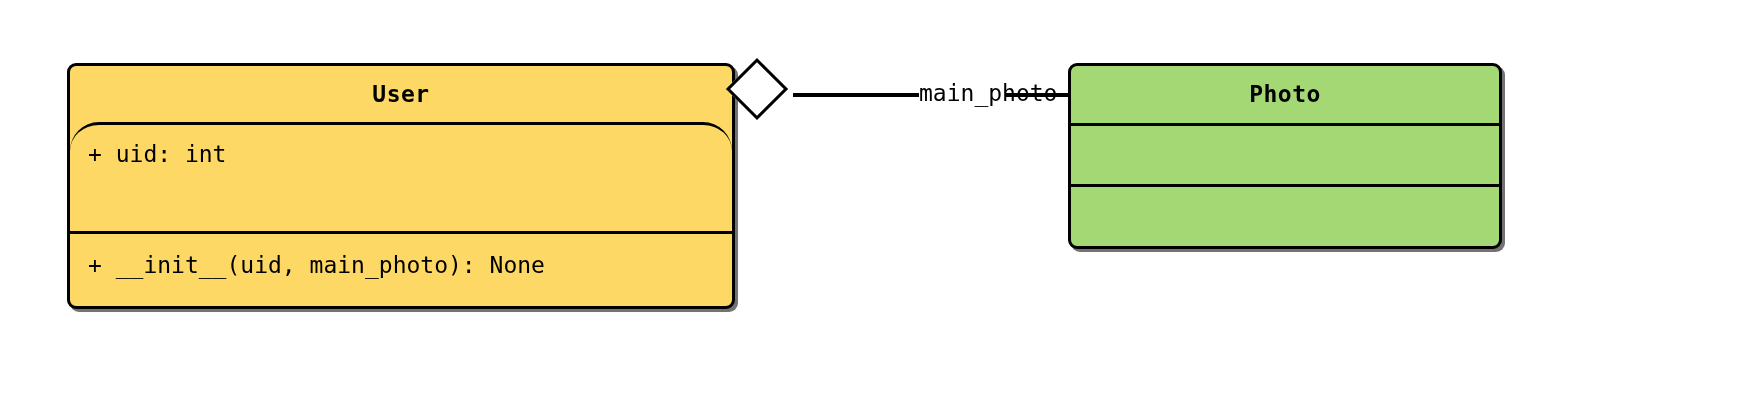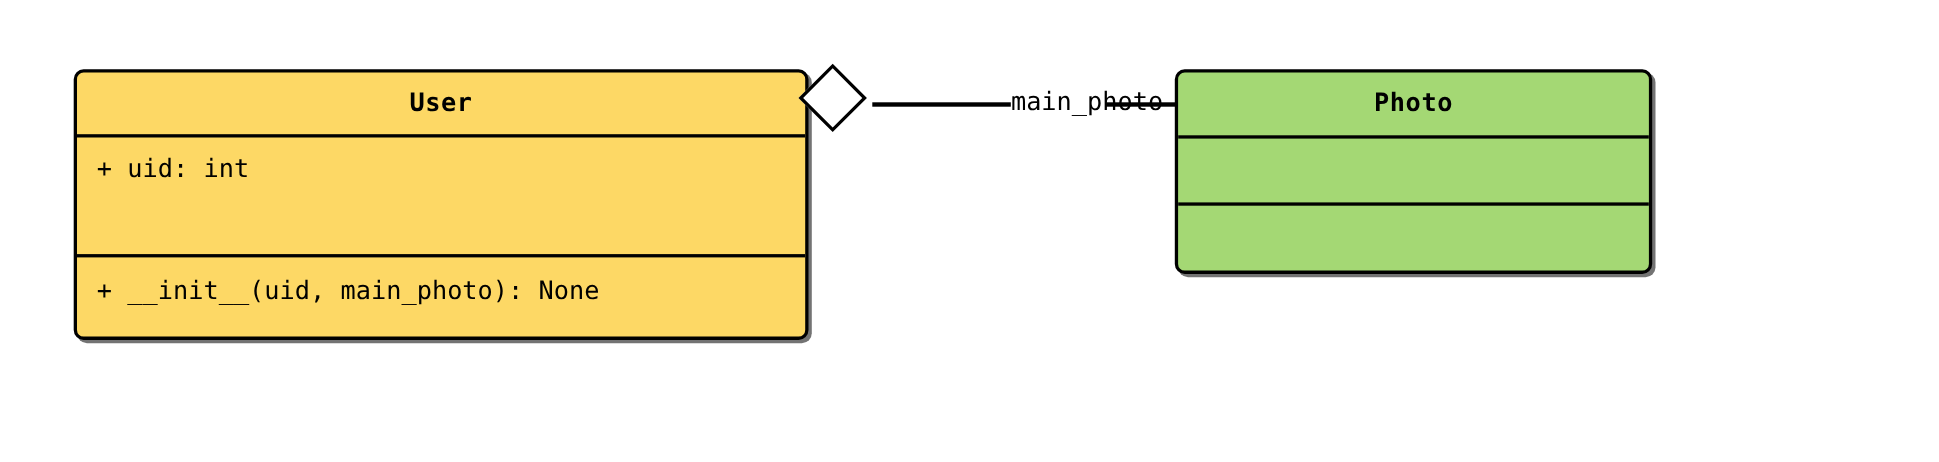--- a/index.html
+++ b/index.html
@@ -72,21 +72,21 @@
   .user-class .compartment-title { height: 58px; }
   .photo-class .compartment-title { height: 58px; }
 
   
   .compartment-attributes {
     padding: 14px 18px 16px 18px;
     font-size: 23px;
     line-height: 31px;
     color: #000000;
   }
-  .user-class .compartment-attributes { height: 112px; }
+  .user-class .compartment-attributes { height: 112px; border-radius: 29px; }
   .photo-class .compartment-attributes { height: 62px; }
 
   
   .compartment-operations {
     padding: 16px 18px 16px 18px;
     font-size: 23px;
     line-height: 31px;
     color: #000000;
   }
   .user-class .compartment-operations { height: 76px; }

